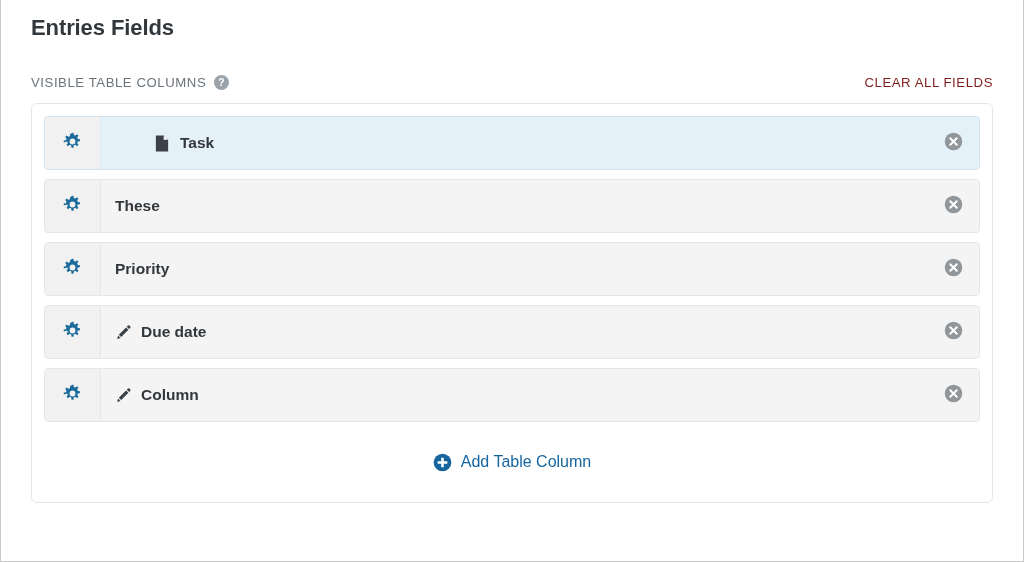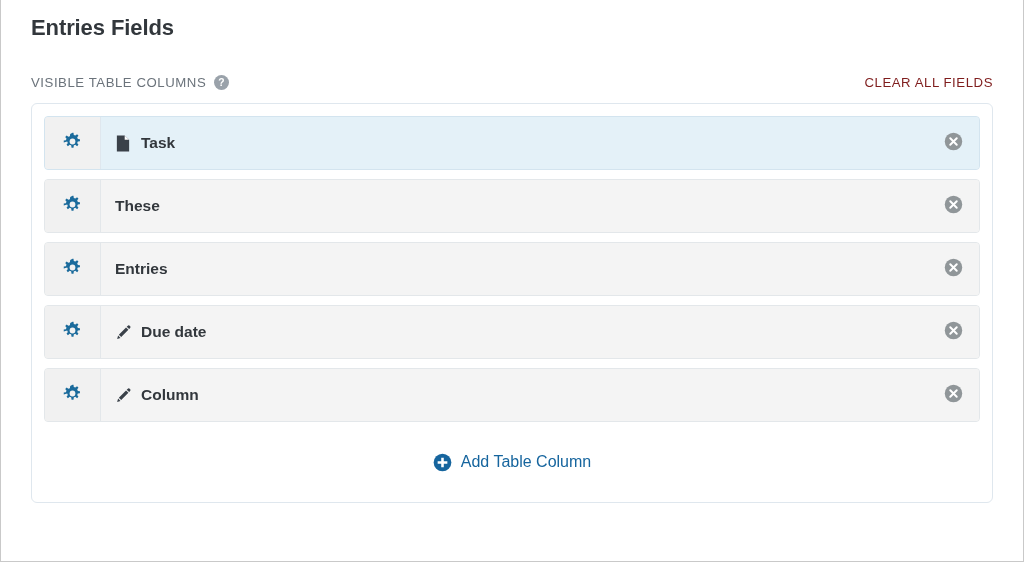--- a/index.html
+++ b/index.html
@@ -126,20 +126,21 @@
     justify-content: space-between;
     padding: 0 16px 0 14px;
     background: #f4f4f4;
   }
   .field-row.selected .row-body {
     background: #e4f1f8;
   }
   .field-row.selected {
     background: #e4f1f8;
     border-color: #d3e4ef;
+    gap: 39px;
   }
   .field-row.selected .gear-cell {
     background: #f1f1f1;
     border-right-color: #dfe7ee;
   }
   .row-left {
     display: flex;
     align-items: center;
     gap: 10px;
     min-width: 0;
@@ -281,21 +282,21 @@
       <div class="gear-cell">
         <span>
           <svg viewBox="0 0 20 20" width="19" height="19" aria-hidden="true">
             <path fill="#1b6b9c" d="M10 0.8 11.05 0.8 11.35 3.05a7.2 7.2 0 0 1 1.65 0.68l1.8-1.38 1.48 1.48-1.38 1.8a7.2 7.2 0 0 1 0.68 1.65l2.25 0.3v2.1l-2.25 0.3a7.2 7.2 0 0 1-0.68 1.65l1.38 1.8-1.48 1.48-1.8-1.38a7.2 7.2 0 0 1-1.65 0.68l-0.3 2.25h-2.1l-0.3-2.25a7.2 7.2 0 0 1-1.65-0.68l-1.8 1.38-1.48-1.48 1.38-1.8a7.2 7.2 0 0 1-0.68-1.65L0.8 11.05v-2.1l2.25-0.3a7.2 7.2 0 0 1 0.68-1.65L2.35 5.2 3.83 3.72l1.8 1.38a7.2 7.2 0 0 1 1.65-0.68L7.58 2.17Z"></path>
             <circle cx="10" cy="10" r="3.05" fill="#f1f1f1"></circle>
           </svg>
         </span>
       </div>
       <div class="row-body">
         <div class="row-left">
-          <span class="field-label">Entries</span>
+          <span class="field-label">Priority</span>
         </div>
         <button class="remove-btn" type="button">
           <span>
             <svg viewBox="0 0 20 20" width="19" height="19" aria-hidden="true">
               <circle cx="10" cy="10" r="9.2" fill="#909699"></circle>
               <path d="M6.6 6.6 13.4 13.4 M13.4 6.6 6.6 13.4" stroke="#ffffff" stroke-width="2.1" stroke-linecap="round"></path>
             </svg>
           </span>
         </button>
       </div>

